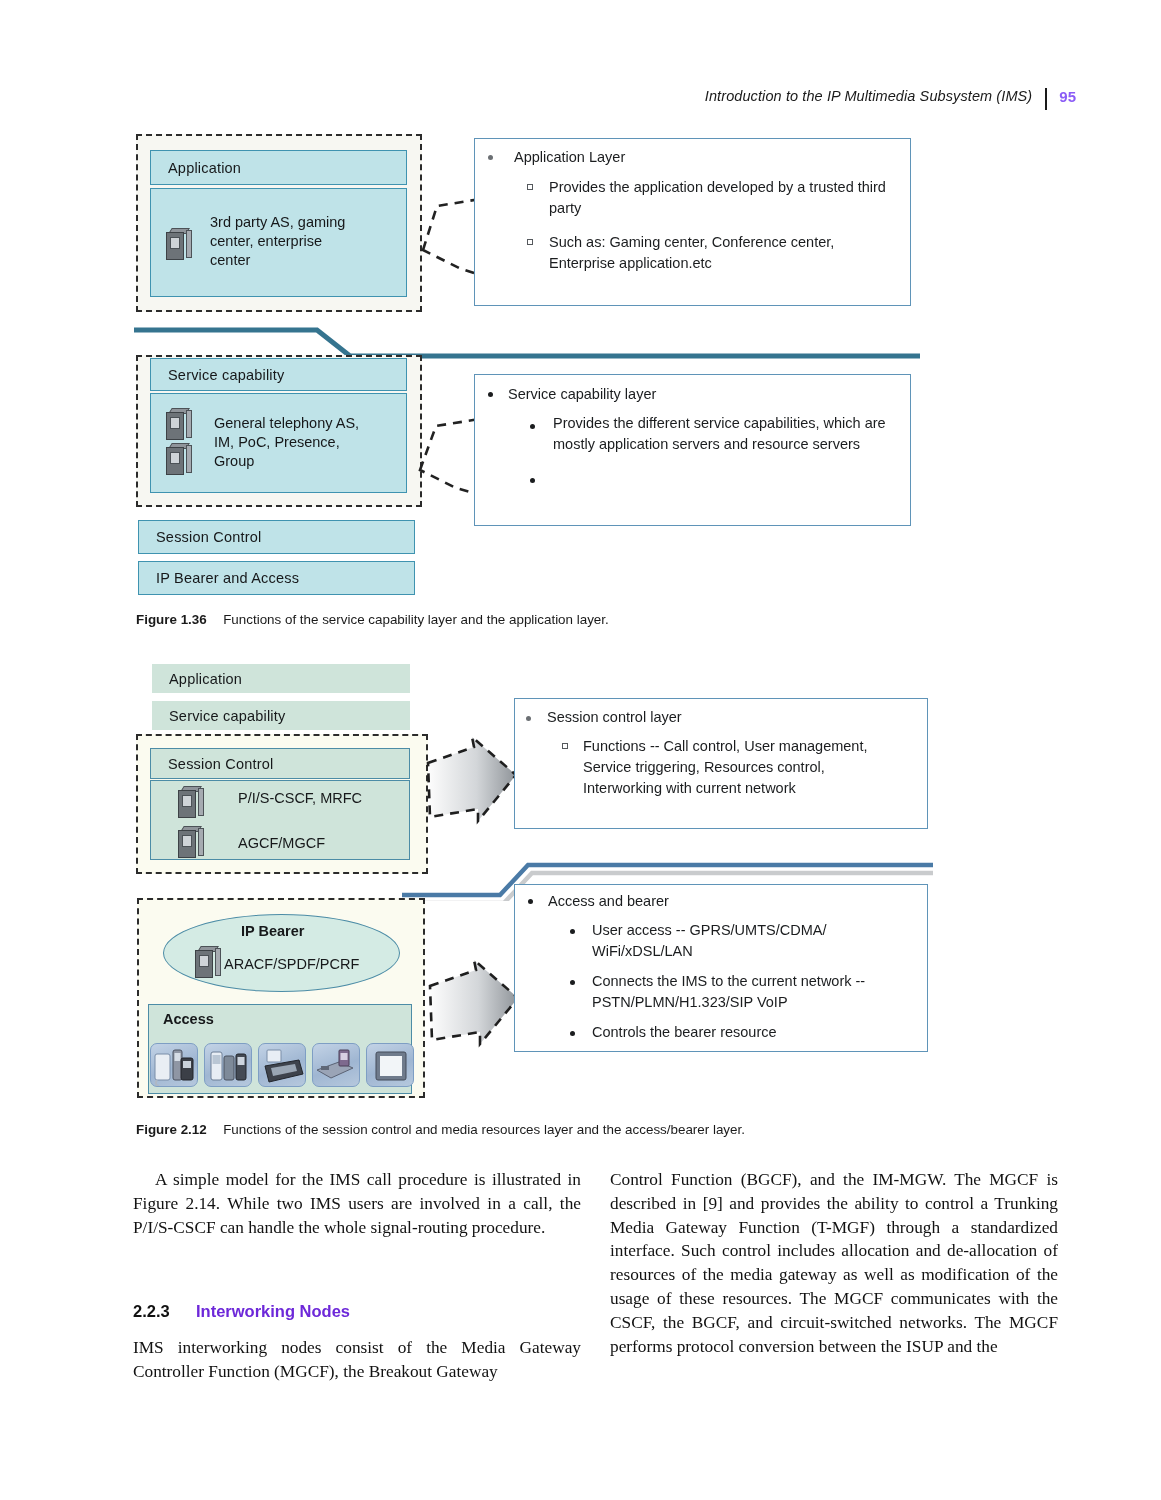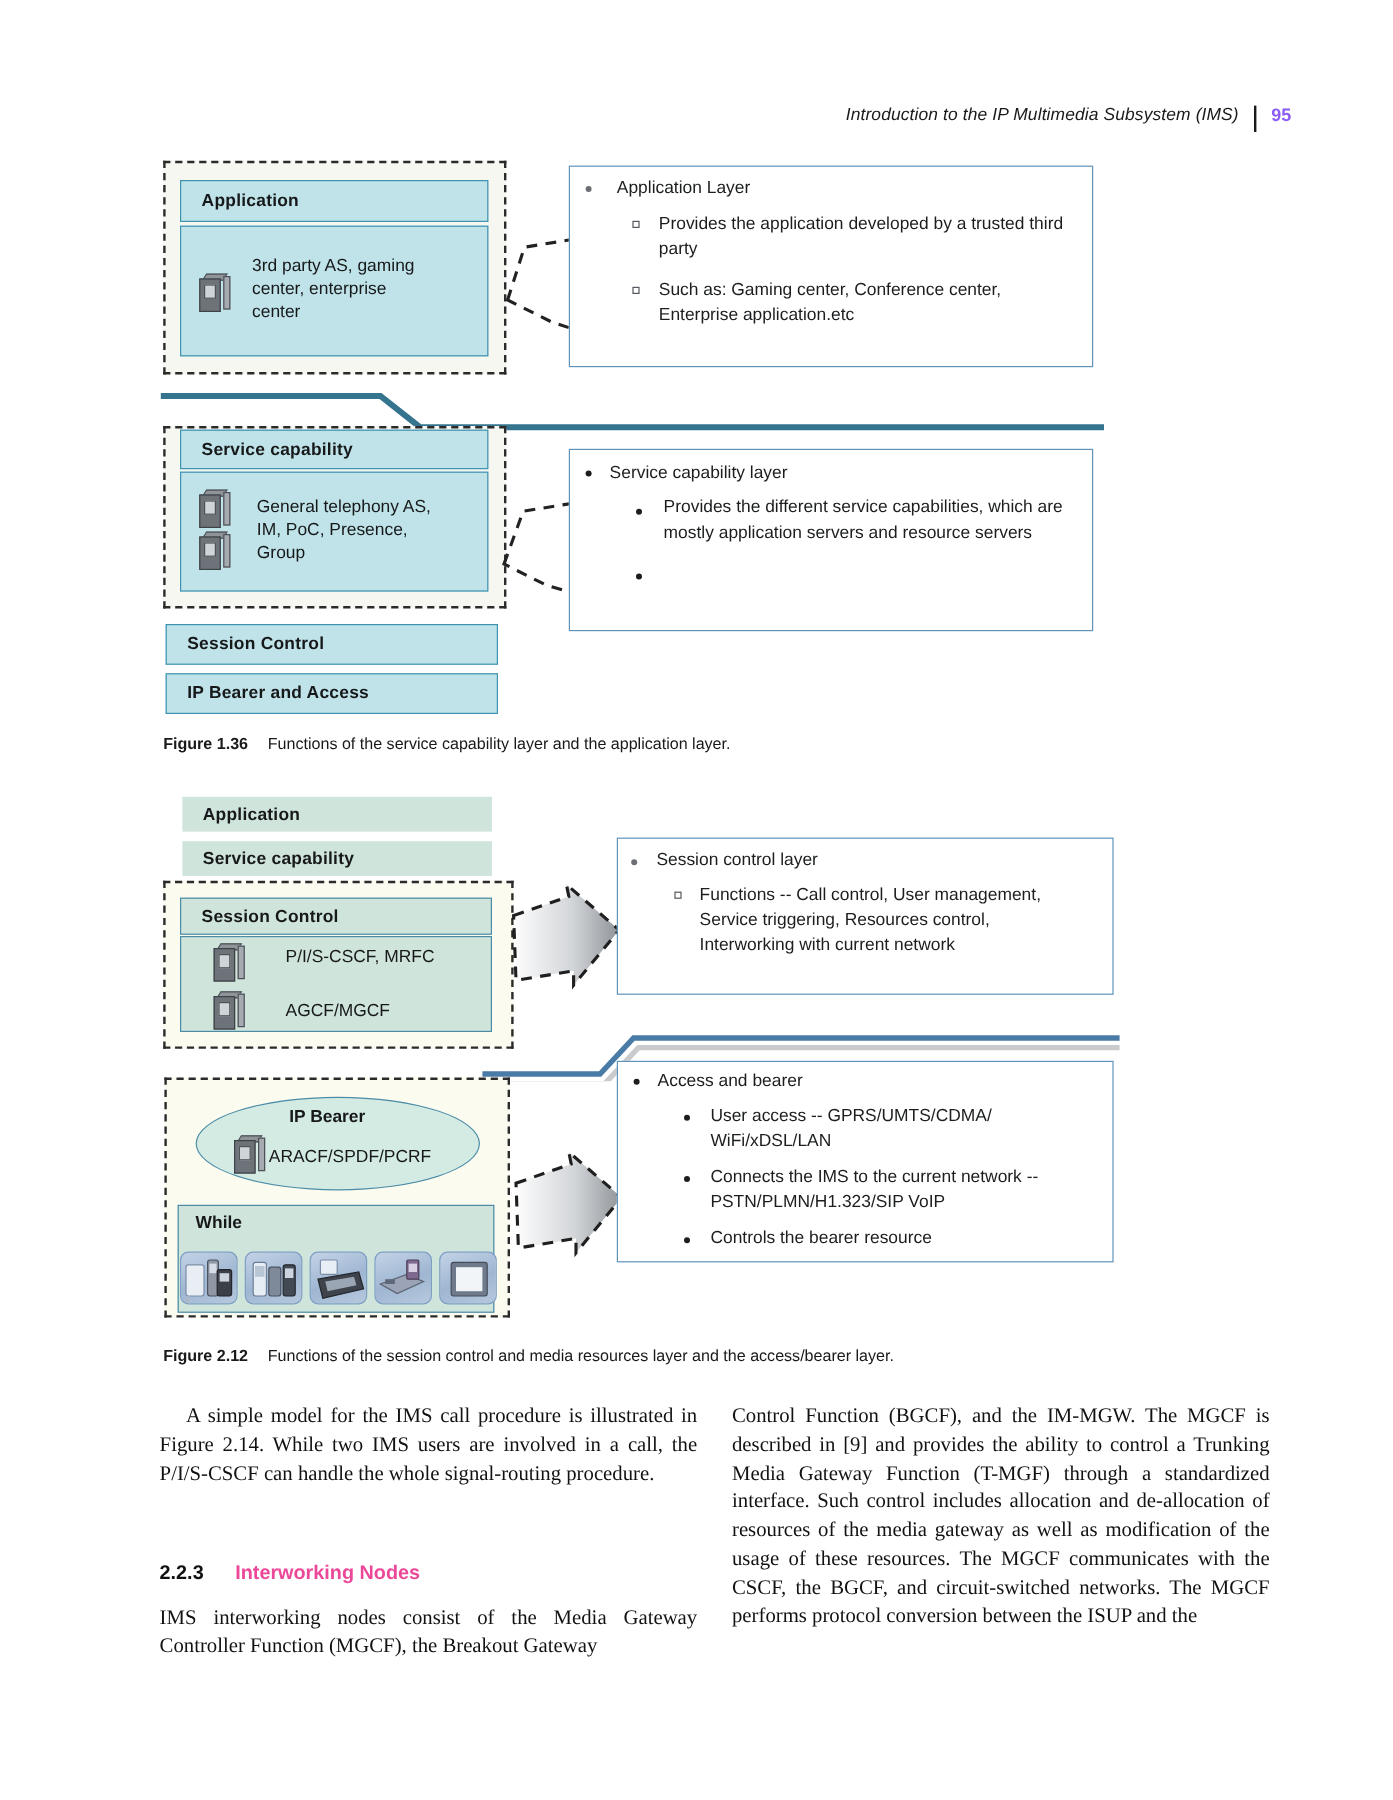--- a/index.html
+++ b/index.html
@@ -34,21 +34,21 @@
     border:2px dashed #2b2b2b;
     box-sizing:border-box;
   }
   .dashbox.cream{background:#fbfbf0;}
   .dashbox.greycream{background:#f7f7f2;}
 
   .hdrbox{
     position:absolute;box-sizing:border-box;
     background:#bfe3e8;border:1.5px solid #3f93b0;
     font-family:"Liberation Sans", sans-serif;
-    font-weight:bold;font-size:14.5px;color:#16181a;
+    font-weight:normal;font-size:14.5px;color:#16181a;
     display:flex;align-items:center;padding-left:17px;
     letter-spacing:.2px;
   }
   .bodybox{
     position:absolute;box-sizing:border-box;
     background:#bfe3e8;border:1.5px solid #3f93b0;
   }
   .hdrbox.g{background:#cfe4da;border:none;}
   .hdrbox.g2{background:#cfe4da;border:1.5px solid #4c8ca6;}
   .bodybox.g{background:#cfe4da;border:1.5px solid #4c8ca6;}
@@ -146,21 +146,21 @@
   .col p{margin:0;}
   .col p.indent{text-indent:22px;}
   .secnum{
     position:absolute;
     font-family:"Liberation Sans", sans-serif;
     font-weight:bold;font-size:16.5px;color:#111;
   }
   .sectitle{
     position:absolute;
     font-family:"Liberation Sans", sans-serif;
-    font-weight:bold;font-size:16.5px;color:#ec4899;
+    font-weight:bold;font-size:16.5px;color:#6d28d9;
   }
 </style>
 </head>
 <body>
 
 <div class="page">
 
   <div class="runhead">
     <span class="rh-title">Introduction to the IP Multimedia Subsystem (IMS)</span>
     <span class="rh-rule"></span>
@@ -274,21 +274,21 @@
     <div class="boxlabel" style="left:241px;top:922px;font-weight:bold;">IP Bearer</div>
     <div class="server" style="left:195px;top:946px;">
       <div class="top"></div>
         <div class="side"></div>
         <div class="front"></div>
         <div class="face"></div>
     </div>
     <div class="boxlabel" style="left:224px;top:955px;">ARACF/SPDF/PCRF</div>
 
     <div class="bodybox g" style="left:148px;top:1004px;width:264px;height:90px;"></div>
-    <div class="boxlabel" style="left:163px;top:1010px;font-weight:bold;">While</div>
+    <div class="boxlabel" style="left:163px;top:1010px;font-weight:bold;">Access</div>
 
     <div class="thumb" style="left:150px;top:1043px;width:48px;height:44px;">
       <svg width="48" height="44" viewBox="0 0 48 44">
           <rect x="4" y="10" width="15" height="26" rx="2" fill="#e9eef4" stroke="#7a8ea8"></rect>
           <rect x="22" y="6" width="9" height="30" rx="2" fill="#8f96a4" stroke="#4b5260"></rect>
           <rect x="23.5" y="9" width="6" height="8" fill="#d6dde6"></rect>
           <rect x="30" y="14" width="12" height="22" rx="2" fill="#3b3f47" stroke="#22252a"></rect>
           <rect x="32" y="17" width="8" height="7" fill="#cbd3dc"></rect>
           <path d="M6 36 q-3 5 2 6" stroke="#aeb8c4" fill="none" stroke-width="2"></path>
         </svg>

